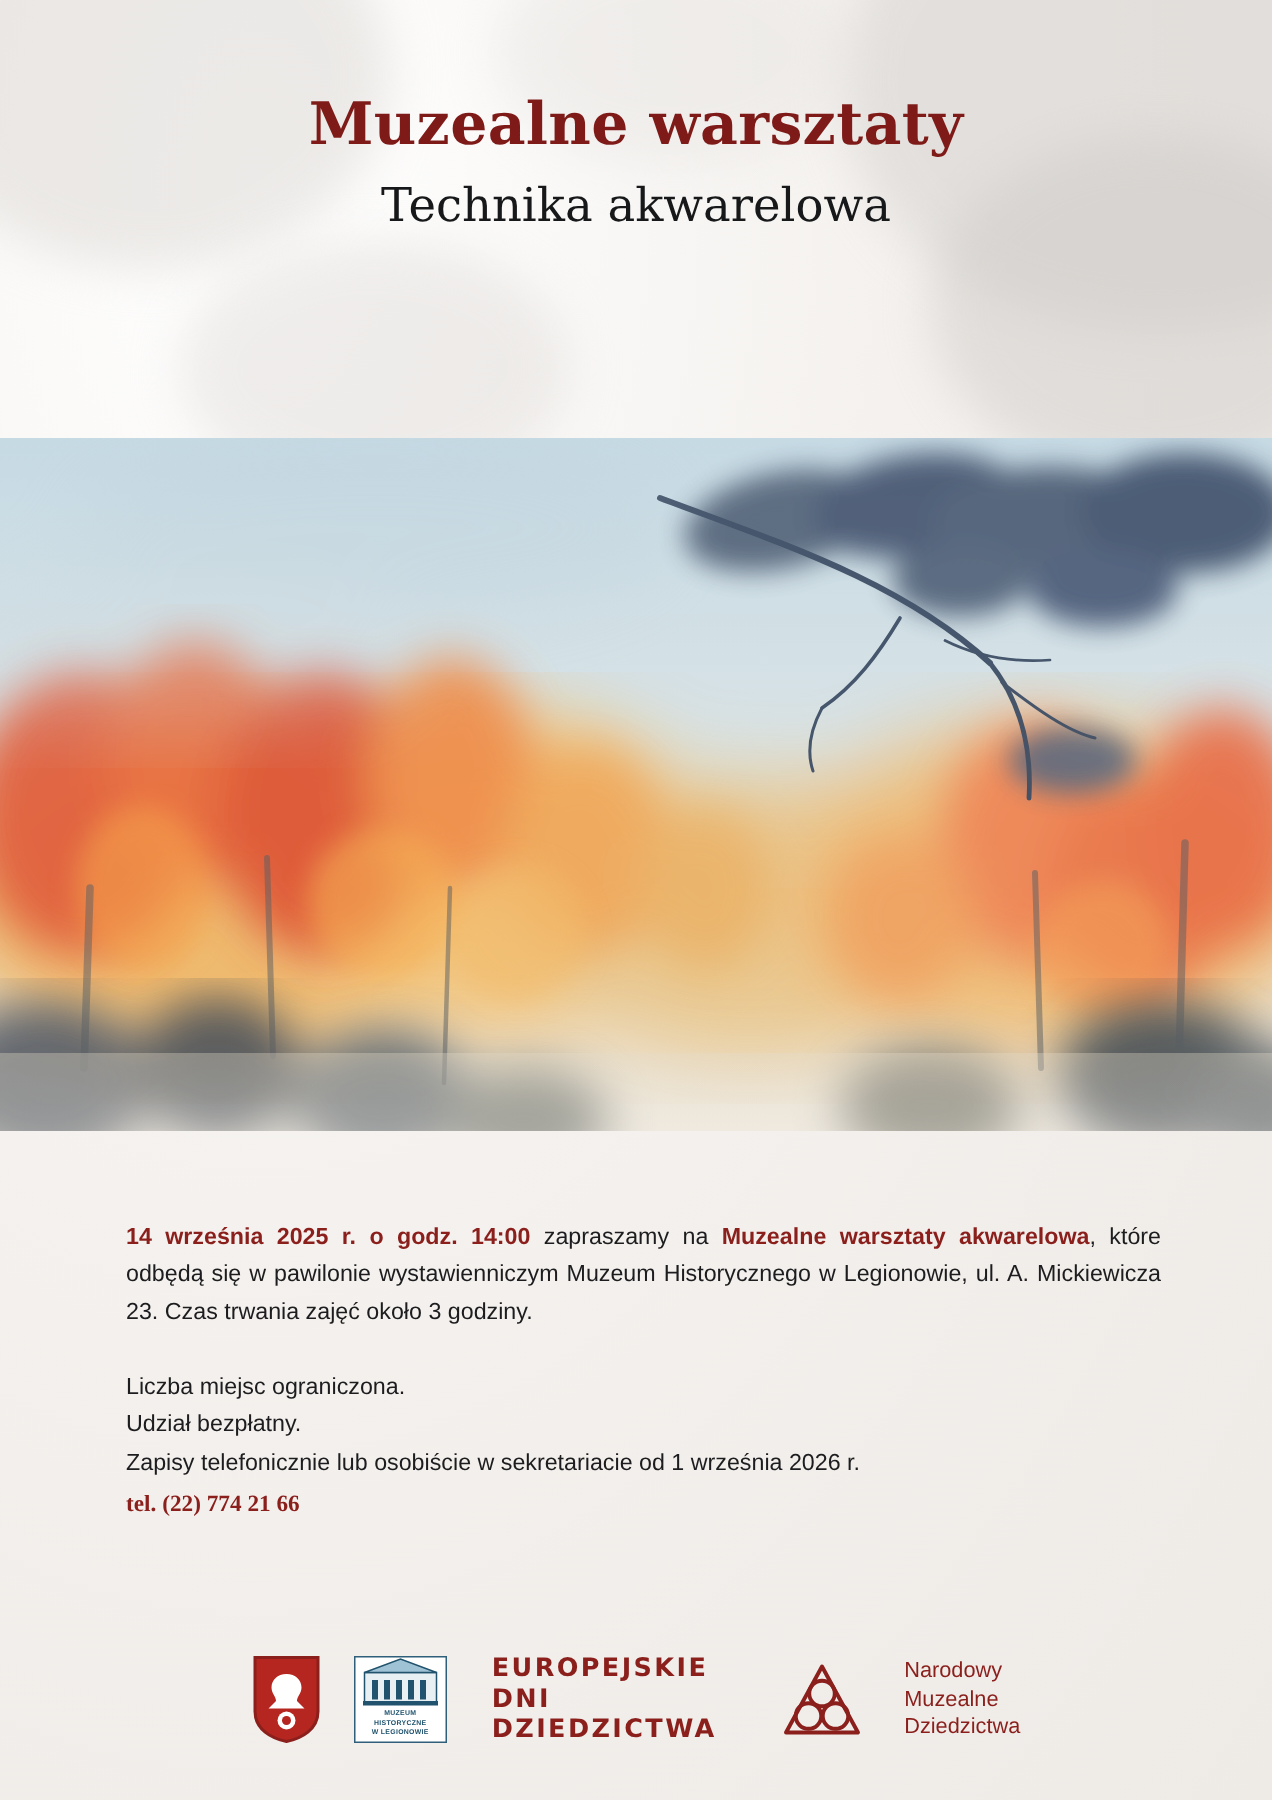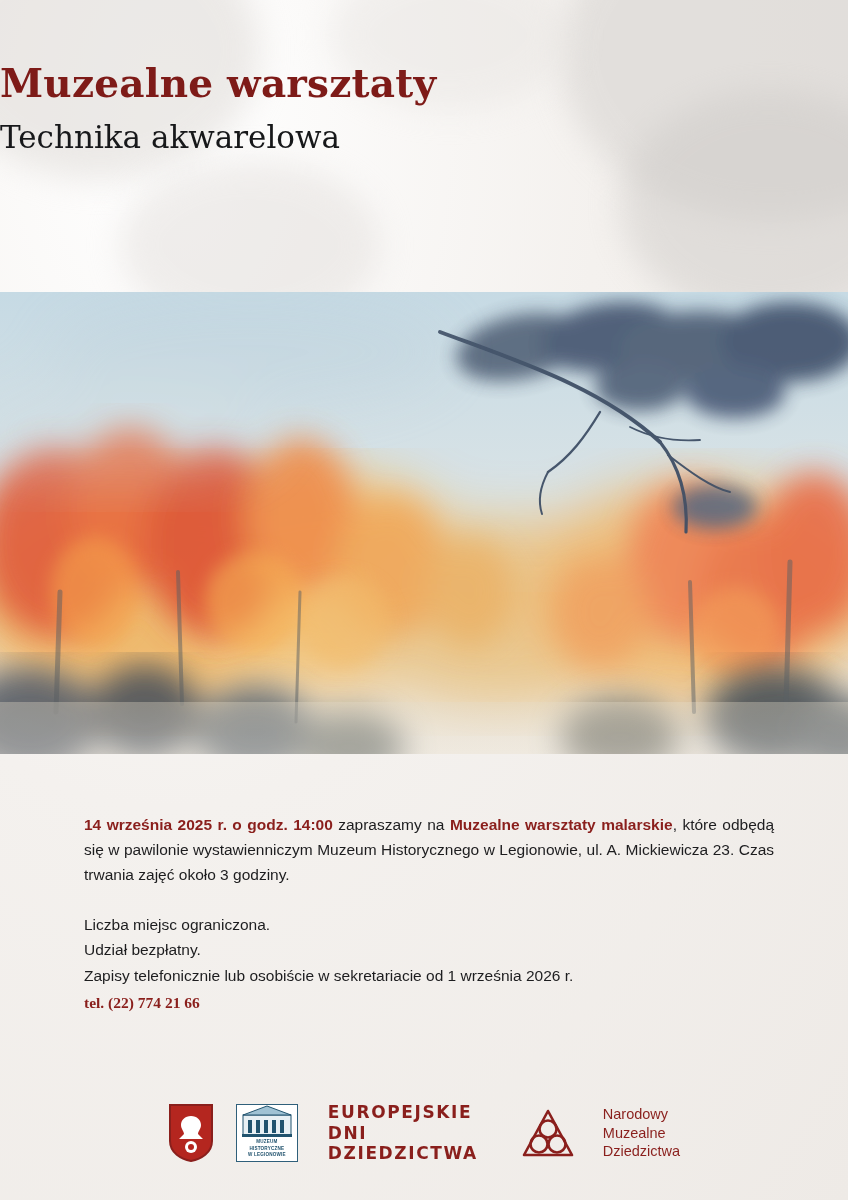--- a/index.html
+++ b/index.html
@@ -35,21 +35,21 @@
     position: absolute;
     border-radius: 50%;
     filter: blur(16px);
     opacity: .55;
   }
 
   
   .title-block {
     position: absolute;
     top: 56px; left: 0; width: 848px;
-    text-align: left;
+    text-align: center;
     z-index: 5;
   }
   .title-main {
     font-family: "DejaVu Serif", serif;
     font-weight: 700;
     color: #7e1b18;
     font-size: 39px;
     line-height: 1.42;
     letter-spacing: .2px;
   }
@@ -245,21 +245,21 @@
         <ellipse cx="250" cy="60" rx="200" ry="60" fill="#b9ccd8"></ellipse>
         <ellipse cx="120" cy="140" rx="160" ry="60" fill="#cdd9de"></ellipse>
       </g>
 
       <rect x="0" y="410" width="848" height="52" fill="url(#ground)" opacity="0.35"></rect>
     </svg>
   </div>
 
   <div class="body-copy">
     <p class="para-justify" style="margin:0;">
-      <span class="accent">14 września 2025 r. o godz. 14:00</span><span> zapraszamy na </span><span class="accent">Muzealne warsztaty malarskie</span><span>, które odbędą się w pawilonie wystawienniczym Muzeum Historycznego w Legionowie, ul. A. Mickiewicza 23. Czas trwania zajęć około 3 godziny.</span>
+      <span class="accent">14 września 2025 r. o godz. 14:00</span><span> zapraszamy na </span><span class="accent">Muzealne warsztaty akwarelowa</span><span>, które odbędą się w pawilonie wystawienniczym Muzeum Historycznego w Legionowie, ul. A. Mickiewicza 23. Czas trwania zajęć około 3 godziny.</span>
     </p>
     <div class="gap"></div>
     <div>
       <span class="line">Liczba miejsc ograniczona.</span>
       <span class="line">Udział bezpłatny.</span>
       <span class="line">Zapisy telefonicznie lub osobiście w sekretariacie od 1 września 2026 r.</span>
       <span class="tel">tel. (22) 774 21 66</span>
     </div>
   </div>
 

